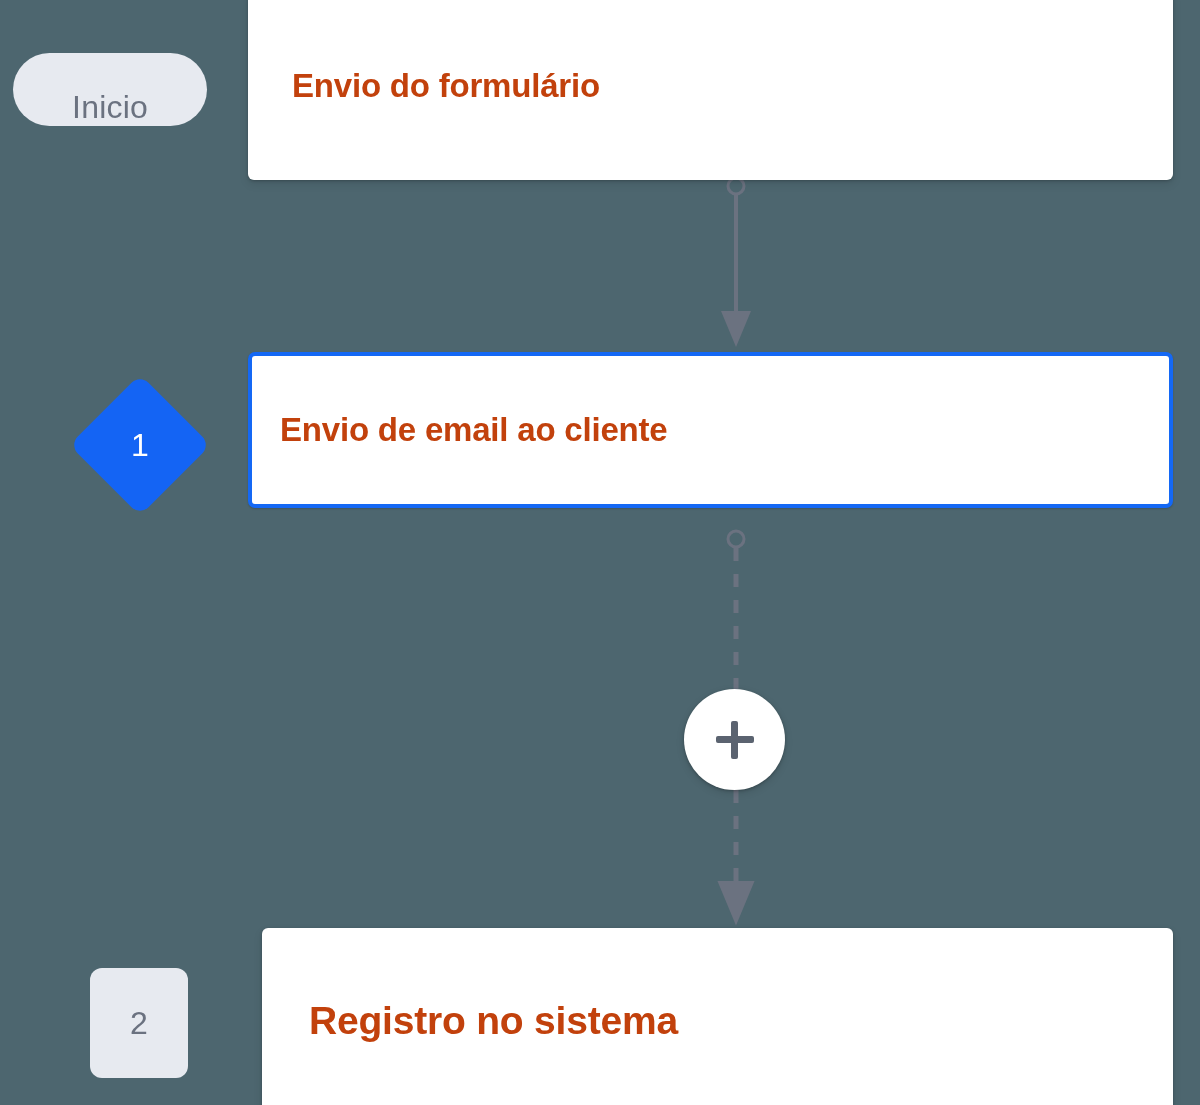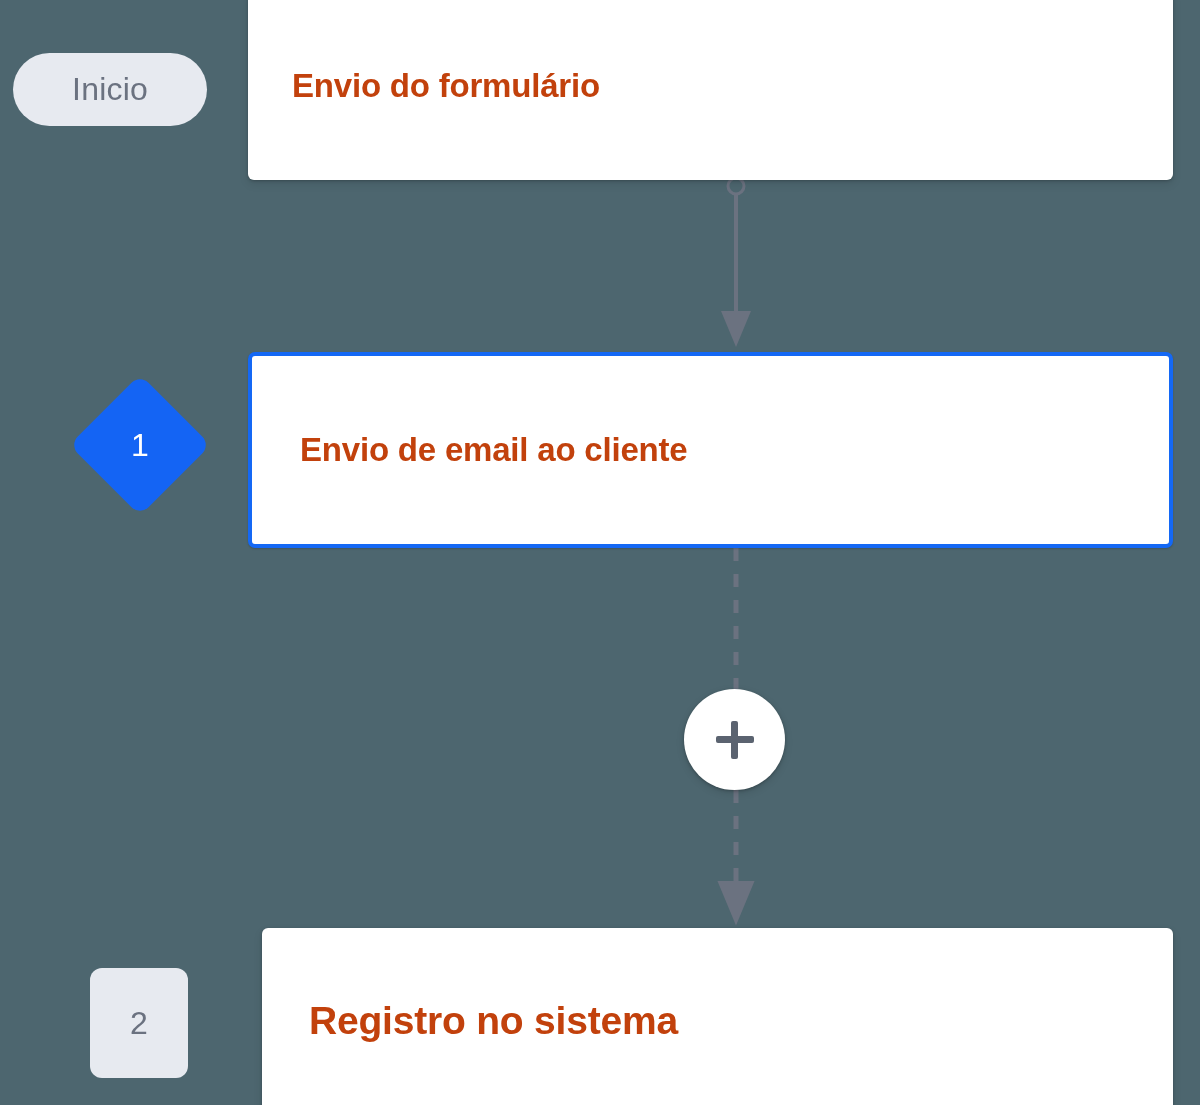--- a/index.html
+++ b/index.html
@@ -45,22 +45,22 @@
     left: 248px;
     top: -8px;
     width: 925px;
     height: 188px;
     padding-left: 44px;
   }
   #card-email {
     left: 248px;
     top: 352px;
     width: 925px;
-    height: 196px;
-    padding-left: 48px;
+    height: 156px;
+    padding-left: 28px;
     border: 4px solid #1468f5;
     border-radius: 7px;
     box-shadow: 0 1px 2px rgba(0,0,0,0.18);
   }
   #card-registro {
     left: 262px;
     top: 928px;
     width: 911px;
     height: 185px;
     padding-left: 47px;
@@ -70,21 +70,21 @@
   
   .badge-start {
     position: absolute;
     left: 13px;
     top: 53px;
     width: 194px;
     height: 73px;
     border-radius: 37px;
     background: #e7eaf0;
     display: flex;
-    align-items: center;
+    align-items: flex-end;
     justify-content: center;
     font-size: 32px;
     color: #6b7280;
     letter-spacing: 0.2px;
   }
 
   .badge-diamond {
     position: absolute;
     left: 90px;
     top: 395px;

